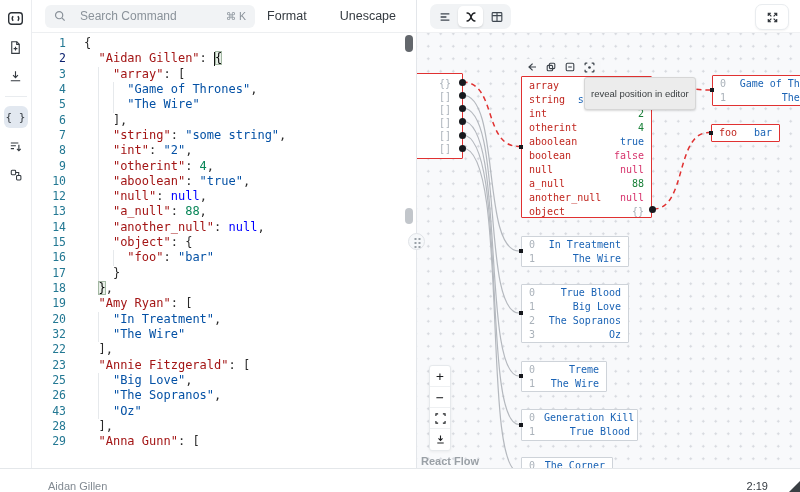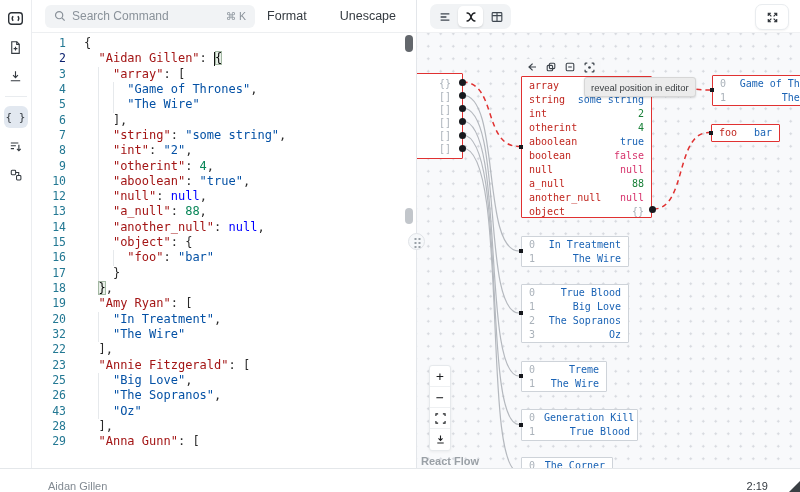--- a/index.html
+++ b/index.html
@@ -18,21 +18,21 @@
   .sb-btn { width:24px; height:22px; display:flex; align-items:center; justify-content:center;
     border-radius:6px; color:#343a40; cursor:pointer; }
   .sb-btn.active { background:#e2e8f0; }
   .sb-divider { width:22px; height:1px; background:#e9ecef; margin:2px 0; }
   .brace-glyph { font-family:"DejaVu Sans Mono", monospace; font-size:11px; color:#343a40; }
 
   
   .editor-toolbar { position:absolute; left:32px; top:0; width:384px; height:33px; background:#fff;
     border-bottom:1px solid #edeff1; display:flex; align-items:center; z-index:20; }
   .search-box { margin-left:13px; width:224px; height:23px; background:#f1f3f5; border-radius:6px;
-    display:flex; align-items:center; padding:0 9px; gap:6px; cursor:text; }
+    display:flex; align-items:center; padding:0 9px; gap:14px; cursor:text; }
   .search-text { flex:1; font-size:12px; color:#8a929a; }
   .shortcut { font-size:10.5px; color:#8a929a; }
   .tb-actions { margin-left:auto; display:flex; gap:21px; padding-right:20px; }
   .tb-link { font-size:12.5px; color:#343a40; cursor:pointer;margin-left:12px; }
 
   
   .graph-toolbar { position:absolute; left:417px; top:0; right:0; height:33px; background:#fff;
     border-bottom:1px solid #f0f1f3; z-index:20; }
   .segmented { position:absolute; left:13px; top:4px; height:25px; background:#f1f3f5;
     border-radius:7px; display:flex; align-items:center; padding:2px; gap:1px; }
@@ -93,21 +93,21 @@
 
   .rdot { position:absolute; width:7px; height:7px; border-radius:50%; background:#16181d; z-index:4; }
   .sq { position:absolute; width:4px; height:4px; background:#16181d; z-index:4; }
   .objdot { position:absolute; left:232px; top:173px; width:7px; height:7px; border-radius:50%;
     background:#16181d; z-index:4; }
 
   .node-toolbar { position:absolute; left:104px; top:26px; height:16px; display:flex; gap:9px;
     align-items:center; padding:0 6px; background:#f7f8fa; border-radius:4px; z-index:6; color:#3c434b; }
   .nt-icon { display:flex; align-items:center; cursor:pointer; }
 
-  .tooltip { position:absolute; left:167px; top:44px; height:20px; background:#ececec;
+  .tooltip { position:absolute; left:167px; top:44px; height:33px; background:#ececec;
     border:1px solid #d6d6d6; border-radius:3px; box-shadow:0 1px 2px rgba(0,0,0,.15);
     font-size:9.5px; color:#3c4043; display:flex; align-items:center; padding:0 6px; z-index:7;
     white-space:nowrap; }
 
   .flow-controls { position:absolute; left:12px; top:332px; width:22px; background:#fff;
     border:1px solid #e6e9ec; border-radius:3px; box-shadow:0 1px 3px rgba(0,0,0,.06); z-index:6; }
   .fc-btn { width:20px; height:21px; display:flex; align-items:center; justify-content:center;
     border-bottom:1px solid #eef0f2; color:#1c1e21; font-size:13px; cursor:pointer;
     font-family:"DejaVu Sans Mono", monospace; }
   .fc-btn:last-child { border-bottom:none; }

